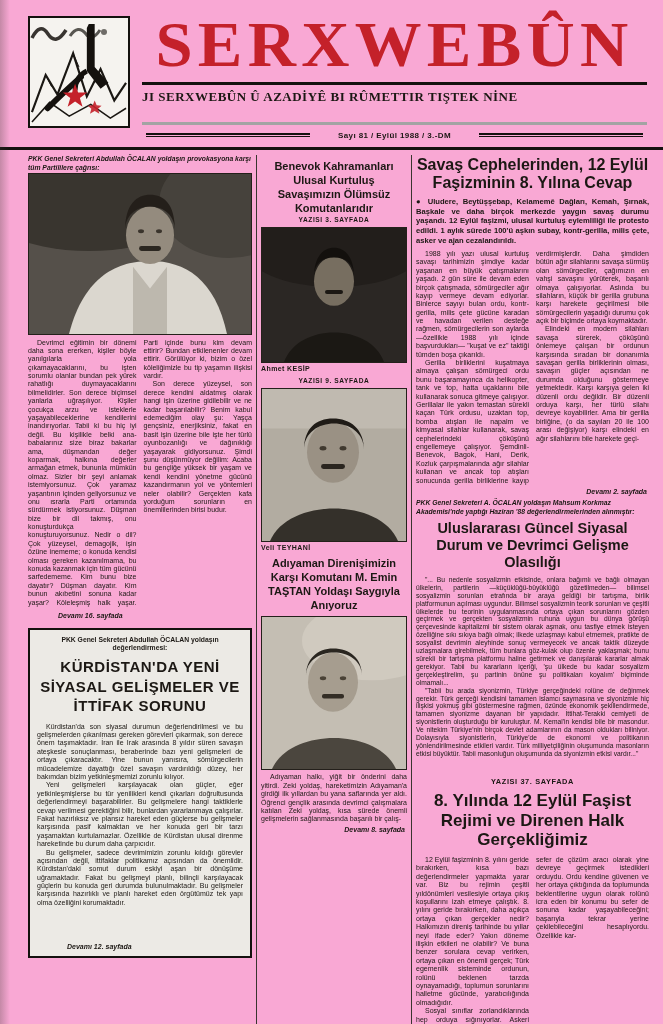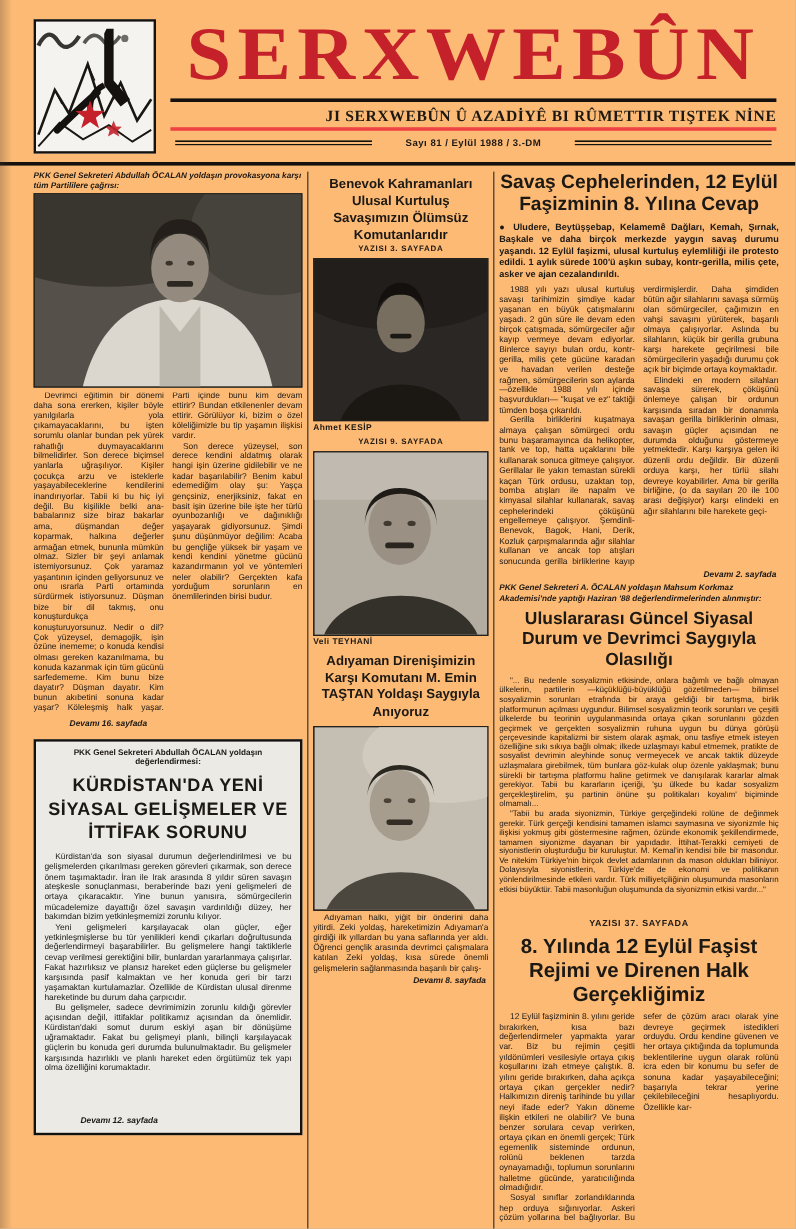--- a/index.html
+++ b/index.html
@@ -1,19 +1,19 @@
 <!DOCTYPE html>
 <html><head>
 <meta charset="utf-8">
 <style>
   * { box-sizing: border-box; }
   html,body { margin:0; padding:0; background:#b8b6b1; }
   .page {
     position:relative; width:663px; height:1024px; overflow:hidden;
-    background:#fdba74; color:#1c1814;
+    background:#f9a8d4; color:#1c1814;
     font-family:"Liberation Sans", sans-serif;
   }
   .page::after{
     content:""; position:absolute; left:0; top:0; bottom:0; width:10px;
     background:linear-gradient(90deg, rgba(60,55,48,.28), rgba(60,55,48,0));
     pointer-events:none;
   }
   .scan-mark{ position:absolute; left:26px; top:18px; width:90px; height:28px; }
 
   
@@ -21,22 +21,22 @@
   .logo-box { flex:none; width:102px; height:112px; border:2px solid #14110e; background:#f5f3ef; }
   .logo-box svg{ width:100%; height:100%; display:block; }
   .mast-right { flex:1; min-width:0; }
   .title {
     margin:0 0 6px; text-align:center; white-space:nowrap;
     font-family:"Liberation Serif", serif; font-weight:bold;
     font-size:63px; line-height:.95; letter-spacing:5px;
     color:#c4212a; transform:scaleX(1.06); transform-origin:center;
   }
   .slogan-bar {
-    border-top:3px solid #14110e; border-bottom:3px solid #ef4444;
-    padding:4px 0 1px; text-align:right;
+    border-top:3px solid #14110e; border-bottom:3px solid #a3a3a3;
+    padding:4px 0 17px; text-align:left;
     font-family:"Liberation Serif", serif; font-weight:bold; font-size:13px; letter-spacing:.5px;
   }
   .issue-row { display:flex; align-items:center; gap:28px; margin-top:6px; padding:0 4px; }
   .rule-seg { flex:1; height:4px;
     background:linear-gradient(#14110e 0 1.6px, transparent 1.6px 2.6px, #14110e 2.6px 4px); }
   .issue { font-weight:bold; font-size:8px; letter-spacing:.4px; white-space:nowrap; }
   .mast-divider { height:3px; background:#14110e; margin:7px 0 0; }
 
   
   .columns { display:flex; align-items:stretch; padding:5px 14px 0 28px; }
@@ -220,21 +220,21 @@
         <div class="bodytext twocol war-body">
           <p>1988 yılı yazı ulusal kurtuluş savaşı tarihimizin şimdiye kadar yaşanan en büyük çatışmalarını yaşadı. 2 gün süre ile devam eden birçok çatışmada, sömürgeciler ağır kayıp vermeye devam ediyorlar. Binlerce sayıyı bulan ordu, kontr-gerilla, milis çete gücüne karadan ve havadan verilen desteğe rağmen, sömürgecilerin son aylarda —özellikle 1988 yılı içinde başvurdukları— "kuşat ve ez" taktiği tümden boşa çıkarıldı.</p>
           <p>Gerilla birliklerini kuşatmaya almaya çalışan sömürgeci ordu bunu başaramayınca da helikopter, tank ve top, hatta uçaklarını bile kullanarak sonuca gitmeye çalışıyor. Gerillalar ile yakın temastan sürekli kaçan Türk ordusu, uzaktan top, bomba atışları ile napalm ve kimyasal silahlar kullanarak, savaş cephelerindeki çöküşünü engellemeye çalışıyor. Şemdinli-Benevok, Bagok, Hani, Derik, Kozluk çarpışmalarında ağır silahlar kullanan ve ancak top atışları sonucunda gerilla birliklerine kayıp verdirmişlerdir. Daha şimdiden bütün ağır silahlarını savaşa sürmüş olan sömürgeciler, çağımızın en vahşi savaşını yürüterek, başarılı olmaya çalışıyorlar. Aslında bu silahların, küçük bir gerilla grubuna karşı harekete geçirilmesi bile sömürgecilerin yaşadığı durumu çok açık bir biçimde ortaya koymaktadır.</p>
           <p>Elindeki en modern silahları savaşa sürerek, çöküşünü önlemeye çalışan bir ordunun karşısında sıradan bir donanımla savaşan gerilla birliklerinin olması, savaşın güçler açısından ne durumda olduğunu göstermeye yetmektedir. Karşı karşıya gelen iki düzenli ordu değildir. Bir düzenli orduya karşı, her türlü silahı devreye koyabilirler. Ama bir gerilla birliğine, (o da sayıları 20 ile 100 arası değişiyor) karşı elindeki en ağır silahlarını bile harekete geçi-</p>
         </div>
         <div class="cont right">Devamı 2. sayfada</div>
       </article>
 
       <article>
         <p class="kicker" style="margin:2px 0 0">PKK Genel Sekreteri A. ÖCALAN yoldaşın Mahsum Korkmaz Akademisi'nde yaptığı Haziran '88 değerlendirmelerinden alınmıştır:</p>
-        <h2 class="headline h-intl">Uluslararası Güncel Siyasal Durum ve Devrimci Saygıyla Olasılığı</h2>
+        <h2 class="headline h-intl">Uluslararası Güncel Siyasal Durum ve Devrimci Gelişme Olasılığı</h2>
         <div class="bodytext onecol quote">
           <p>"... Bu nedenle sosyalizmin etkisinde, onlara bağımlı ve bağlı olmayan ülkelerin, partilerin —küçüklüğü-büyüklüğü gözetilmeden— bilimsel sosyalizmin sorunları etrafında bir araya geldiği bir tartışma, birlik platformunun açılması uygundur. Bilimsel sosyalizmin teorik sorunları ve çeşitli ülkelerde bu teorinin uygulanmasında ortaya çıkan sorunlarını gözden geçirmek ve gerçekten sosyalizmin ruhuna uygun bu dünya görüşü çerçevesinde kapitalizmi bir sistem olarak aşmak, onu tasfiye etmek isteyen özelliğine sıkı sıkıya bağlı olmak; ilkede uzlaşmayı kabul etmemek, pratikte de sosyalist devrimin aleyhinde sonuç vermeyecek ve ancak taktik düzeyde uzlaşmalara girebilmek, tüm bunlara göz-kulak olup özenle yaklaşmak; bunu sürekli bir tartışma platformu haline getirmek ve danışılarak kararlar almak gerekiyor. Tabii bu kararların içeriği, 'şu ülkede bu kadar sosyalizm gerçekleştirelim, şu partinin önüne şu politikaları koyalım' biçiminde olmamalı...</p>
           <p>"Tabii bu arada siyonizmin, Türkiye gerçeğindeki rolüne de değinmek gerekir. Türk gerçeği kendisini tamamen islamcı saymasına ve siyonizmle hiç ilişkisi yokmuş gibi göstermesine rağmen, özünde ekonomik şekillendirmede, tamamen siyonizme dayanan bir yapıdadır. İttihat-Terakki cemiyeti de siyonistlerin oluşturduğu bir kuruluştur. M. Kemal'in kendisi bile bir masondur. Ve nitekim Türkiye'nin birçok devlet adamlarının da mason oldukları biliniyor. Dolayısıyla siyonistlerin, Türkiye'de de ekonomi ve politikanın yönlendirilmesinde etkileri vardır. Türk milliyetçiliğinin oluşumunda masonların etkisi büyüktür. Tabii masonluğun oluşumunda da siyonizmin etkisi vardır..."</p>
         </div>
         <div class="pageref" style="font-size:7.4px">YAZISI 37. SAYFADA</div>
       </article>
 
       <article>
         <h2 class="headline h-fas">8. Yılında 12 Eylül Faşist Rejimi ve Direnen Halk Gerçekliğimiz</h2>
         <div class="bodytext twocol fas-body">

